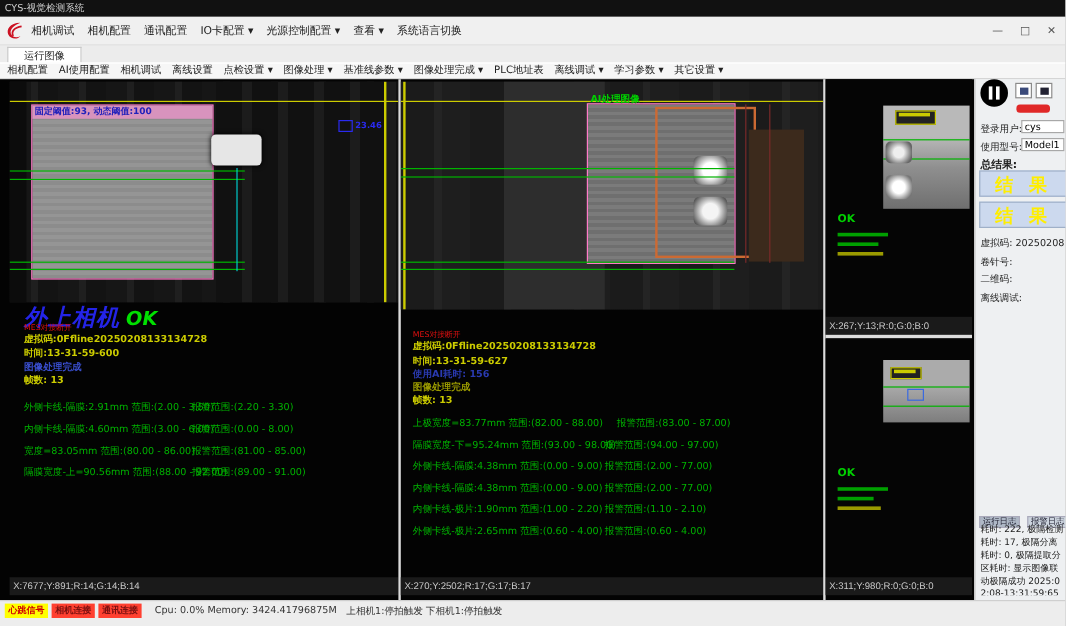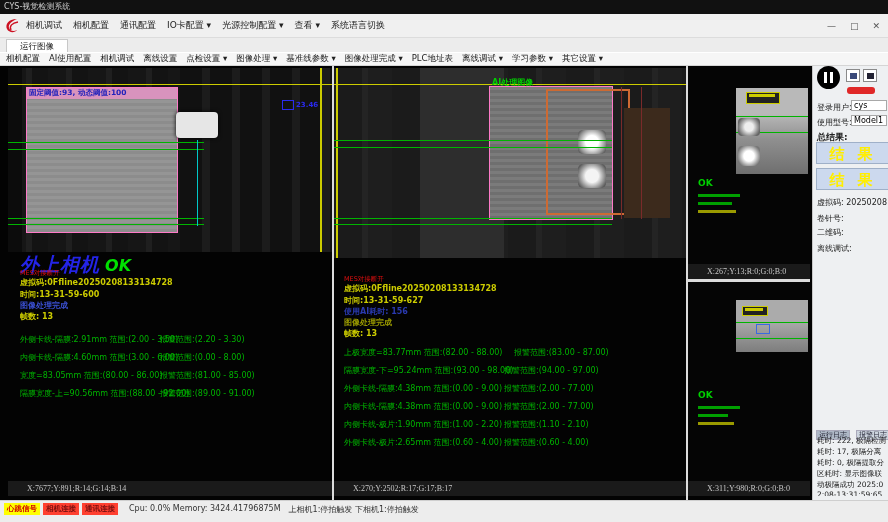--- a/index.html
+++ b/index.html
@@ -22,21 +22,21 @@
     border-top:1px solid #fff; border-bottom:1px solid #d5d5d5; display:flex; align-items:center; padding-left:6px; }
   .tool-item { font-size:8.5px; color:#222; margin-right:9px; white-space:nowrap; }
 
   
   .main { left:0; top:66px; width:812px; height:434px; background:#030303; }
   .vdivider { background:#dcdcdc; width:2px; }
   .panel { position:absolute; top:0; height:434px; }
   .cam-img { position:absolute; overflow:hidden; background:#161616; }
   .stripes-dark { background:repeating-linear-gradient(90deg,#161616 0 18px,#1f1f1f 18px 24px,#131313 24px 40px); }
   .coordstrip { position:absolute; height:15px; background:#1a1a1a; color:#c8c8c8;
-    font-size:8px; font-family:Liberation Serif, serif; line-height:15px; padding-left:19px; }
+    font-size:8px; font-family:Liberation Sans, sans-serif; line-height:15px; padding-left:3px; }
 
   .cam-title { font-size:19px; font-weight:bold; font-style:italic; color:#2424e8; letter-spacing:1px; }
   .ok-txt { font-size:16px; font-weight:bold; font-style:italic; color:#00e000; }
   .mes { font-size:6.5px; color:#e01010; }
   .yel { font-size:8px; font-weight:bold; color:#cccc00; }
   .blueline { font-size:8px; font-weight:bold; color:#3a4fd0; }
   .oliveline { font-size:8px; font-weight:bold; color:#9a9a00; }
   .meas { font-size:8px; color:#00b400; white-space:nowrap; }
 
   .hline-g { position:absolute; height:1px; background:#00b400; }

